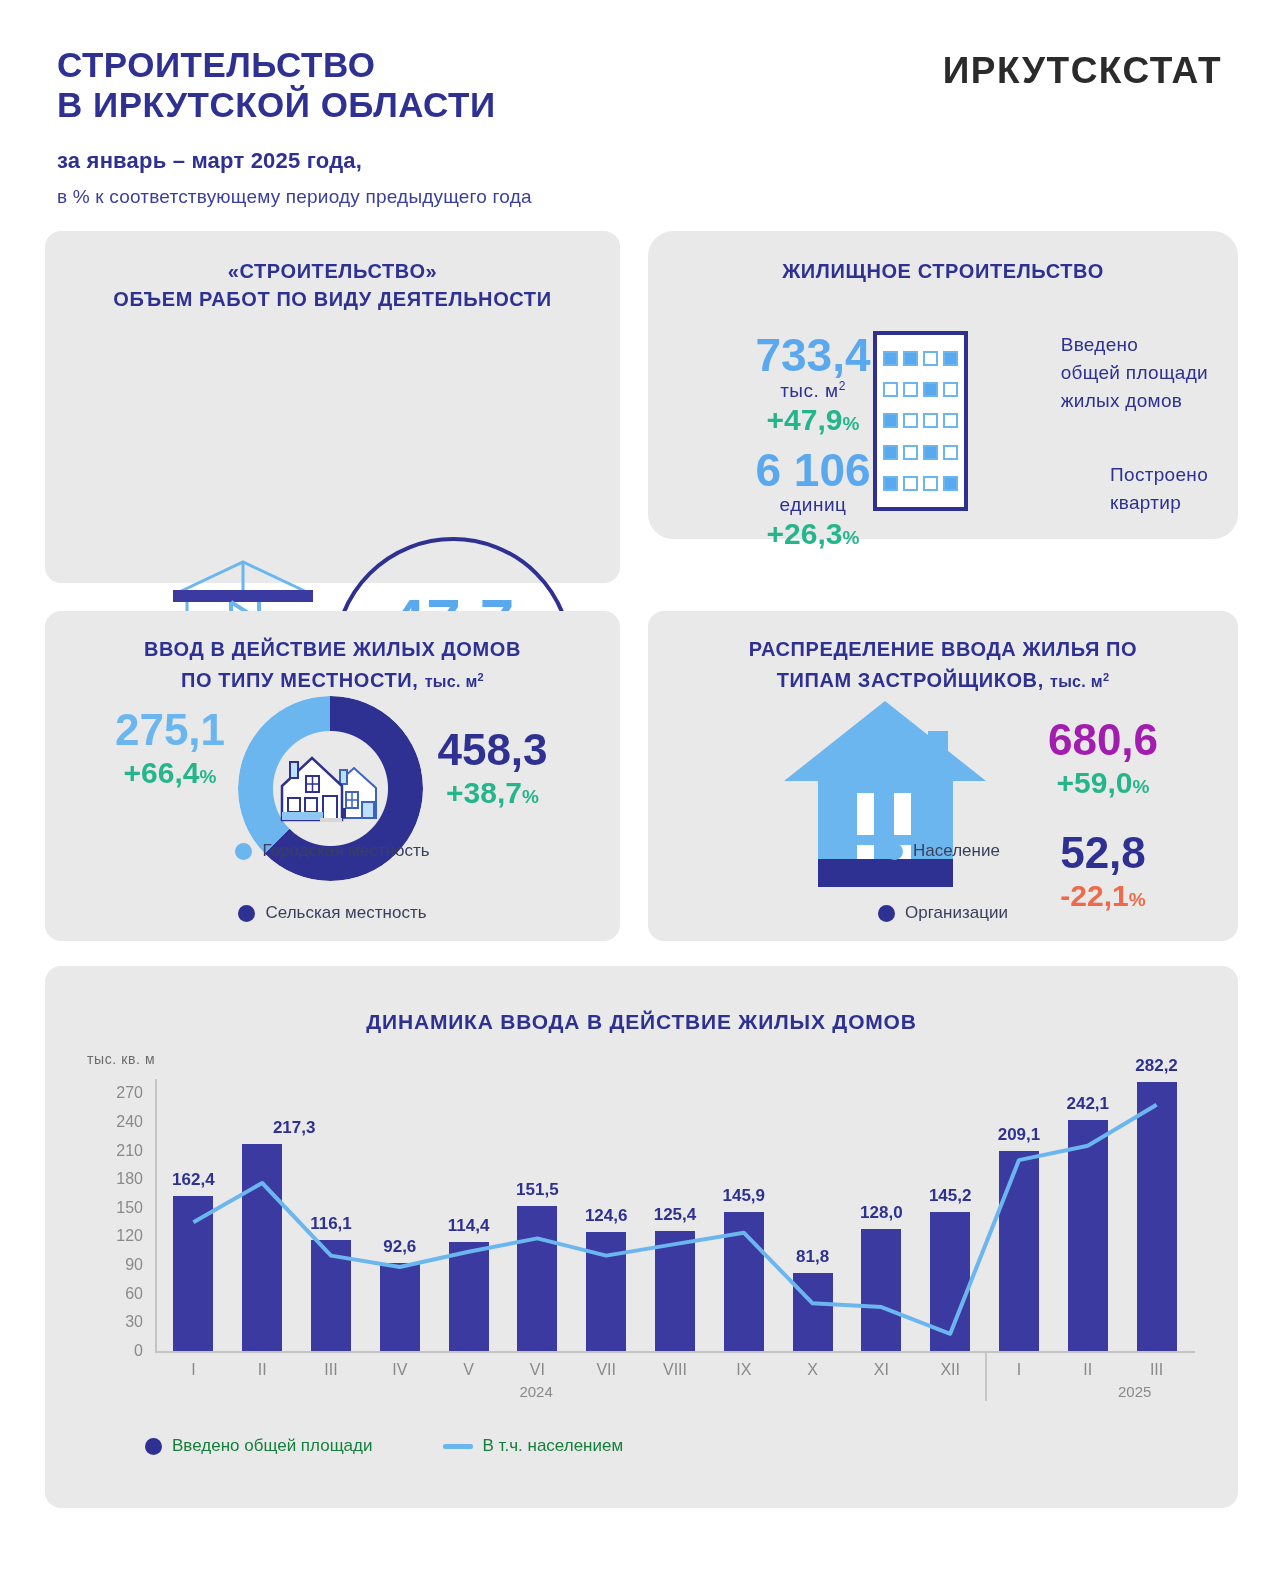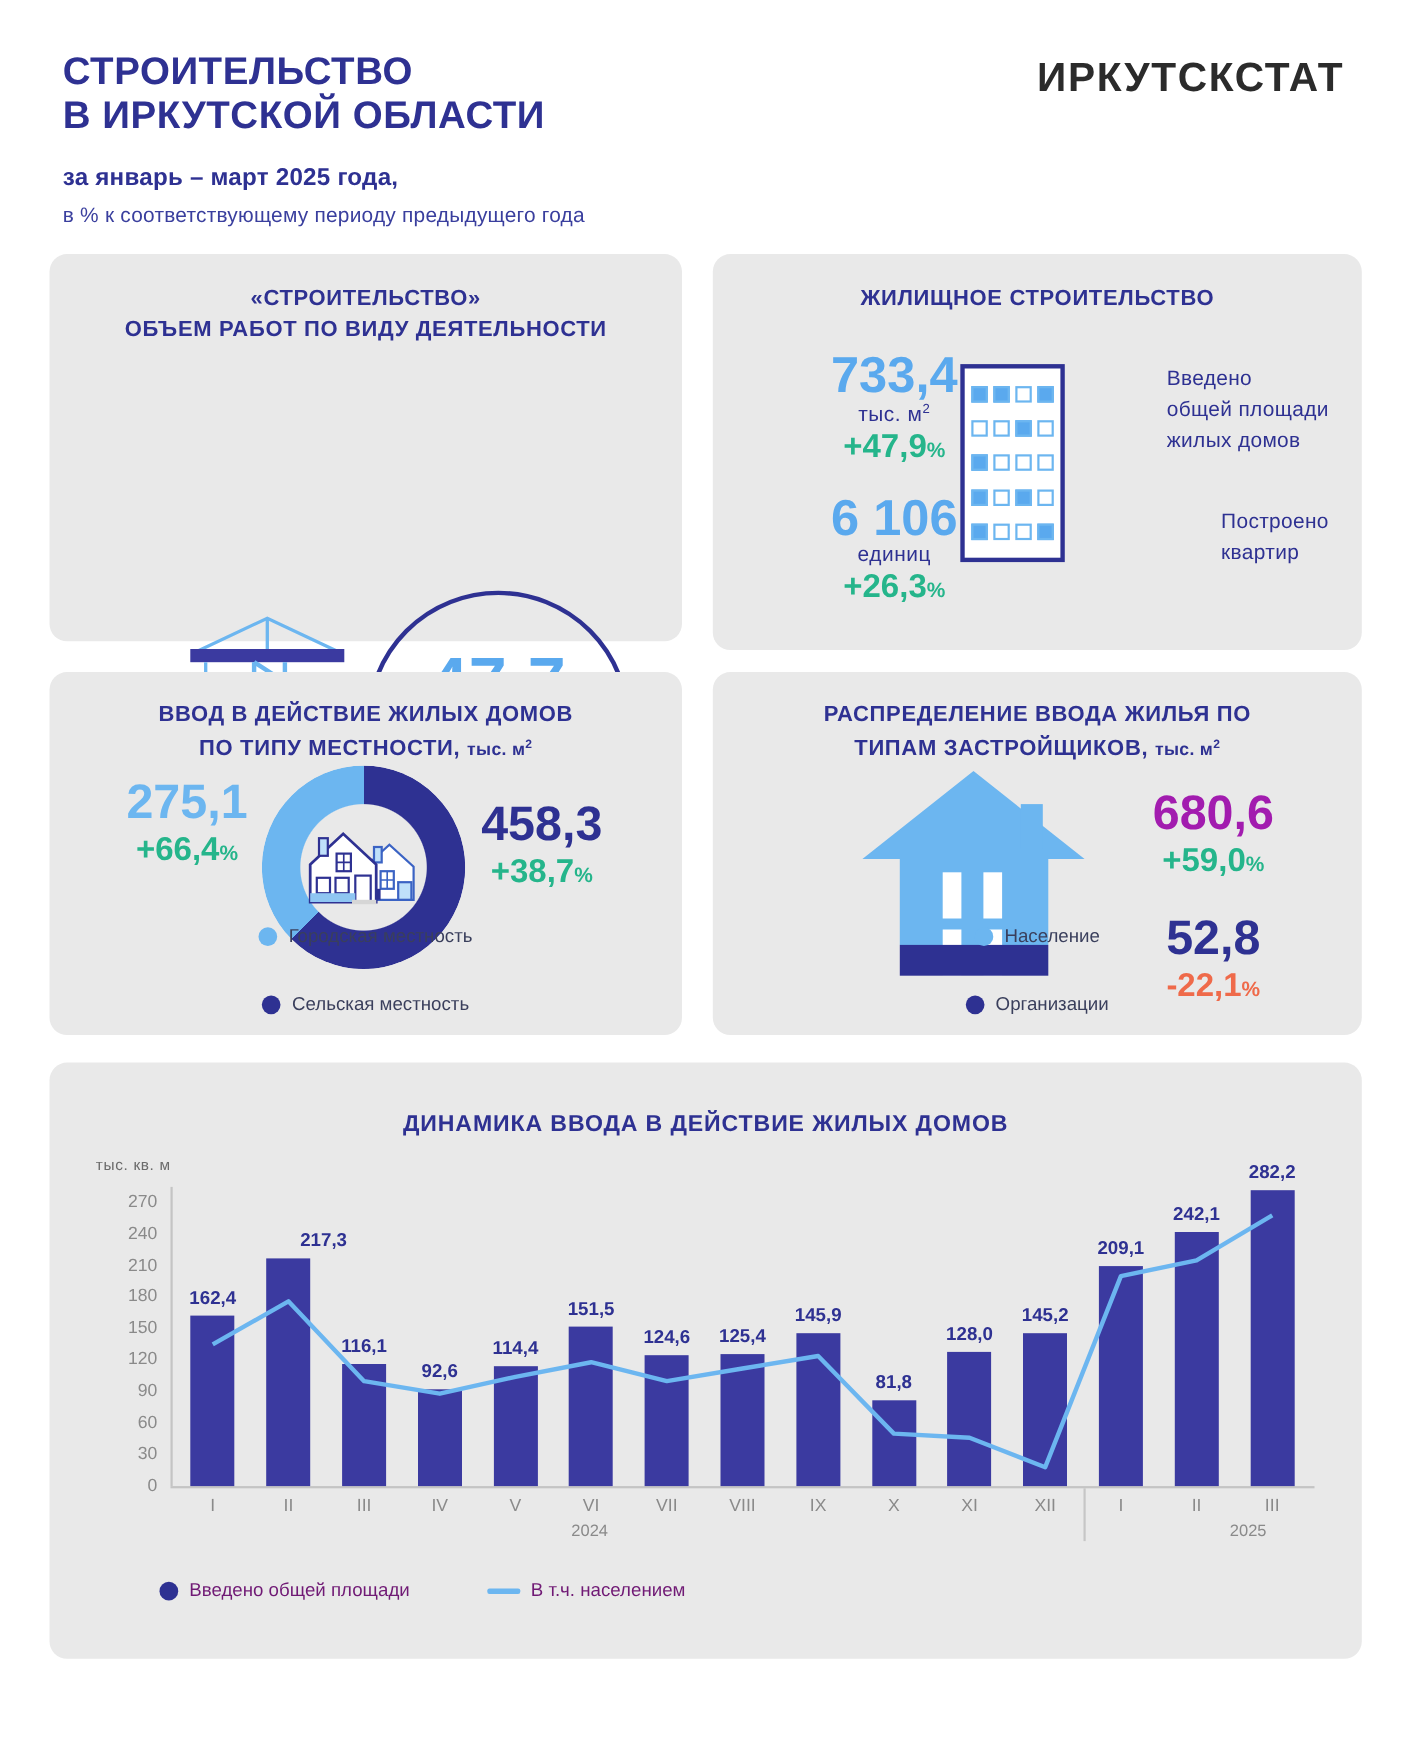--- a/index.html
+++ b/index.html
@@ -37,39 +37,39 @@
     position:absolute;background:#e9e9e9;border-radius:16px;
   }
   .card-title{
     text-align:center;font-size:20px;font-weight:bold;color:#2e3192;
     letter-spacing:0.6px;line-height:28px;
   }
   .card-title .unit{font-size:16px;font-weight:bold;letter-spacing:0.3px;}
   .unit sup{font-size:11px;}
 
   #card-works{left:45px;top:231px;width:575px;height:352px;}
-  #card-housing{left:648px;top:231px;width:590px;height:360px;}
+  #card-housing{left:648px;top:231px;width:590px;height:308px;border-radius:25px;}
   #card-locality{left:45px;top:611px;width:575px;height:330px;}
   #card-developers{left:648px;top:611px;width:590px;height:330px;}
   #card-dynamics{left:45px;top:966px;width:1193px;height:542px;}
 
   
   .crane{position:absolute;left:120px;top:325px;width:160px;height:190px;}
   .circle-kpi{
     position:absolute;left:288px;top:306px;width:232px;height:232px;
     border:4px solid #2e3192;border-radius:50%;
     display:flex;flex-direction:column;align-items:center;justify-content:center;
   }
   .circle-kpi .big{font-size:62px;font-weight:bold;color:#5aa9ee;line-height:60px;letter-spacing:1px;}
   .circle-kpi .lbl{font-size:20px;color:#2e3192;margin-top:10px;letter-spacing:0.5px;}
   .circle-kpi .delta{font-size:30px;font-weight:bold;color:#ef6a4a;margin-top:6px;}
   .circle-kpi .delta .pc{font-size:20px;}
 
   
-  .hs-left{position:absolute;left:55px;top:85px;width:220px;text-align:center;}
+  .hs-left{position:absolute;left:55px;top:100px;width:220px;text-align:center;}
   .hs-num{font-size:46px;font-weight:bold;color:#5aa9ee;line-height:48px;}
   .hs-unit{font-size:19px;color:#2e3192;letter-spacing:0.5px;}
   .hs-unit sup{font-size:12px;}
   .hs-delta{font-size:30px;font-weight:bold;color:#25b58b;line-height:36px;}
   .hs-delta .pc{font-size:19px;}
   .hs-right{position:absolute;right:30px;font-size:19px;color:#2e3192;line-height:28px;letter-spacing:0.3px;}
   .bld{
     position:absolute;left:225px;top:100px;width:95px;height:180px;
     border:4px solid #2e3192;background:#ffffff;
     display:flex;flex-direction:column;justify-content:space-around;
@@ -125,21 +125,21 @@
   .bar-slot{flex:1;position:relative;height:272px;display:flex;align-items:flex-end;justify-content:center;}
   .bar{width:40px;background:#3b3aa0;}
   .bar-label{position:absolute;left:50%;transform:translateX(-50%);
     font-size:17px;font-weight:bold;color:#2e3192;white-space:nowrap;}
   .line-svg{position:absolute;left:66px;top:0;width:1032px;height:272px;overflow:visible;}
   .xaxis{position:absolute;left:66px;top:282px;width:1032px;height:54px;display:flex;}
   .xslot{flex:1;text-align:center;font-size:16px;color:#8a8a8a;}
   .year-lbl{position:absolute;font-size:15px;color:#8a8a8a;top:304px;}
   .sep{position:absolute;width:2px;height:48px;background:#c6c6c6;top:274px;}
   .chart-legend{position:absolute;left:100px;bottom:52px;display:flex;align-items:center;gap:70px;
-    font-size:17px;color:#701a75;}
+    font-size:17px;color:#15803d;}
   .line-swatch{width:30px;height:5px;background:#6cb6f0;border-radius:2px;}
 </style>
 </head>
 <body>
 
 <div class="page">
 
   <div class="header">
     <div class="title-main">
       <div>СТРОИТЕЛЬСТВО</div>

